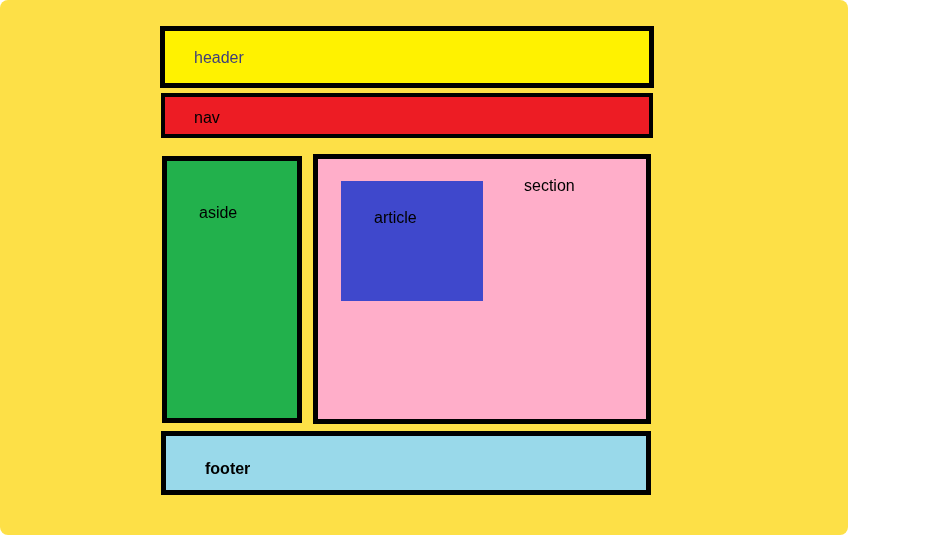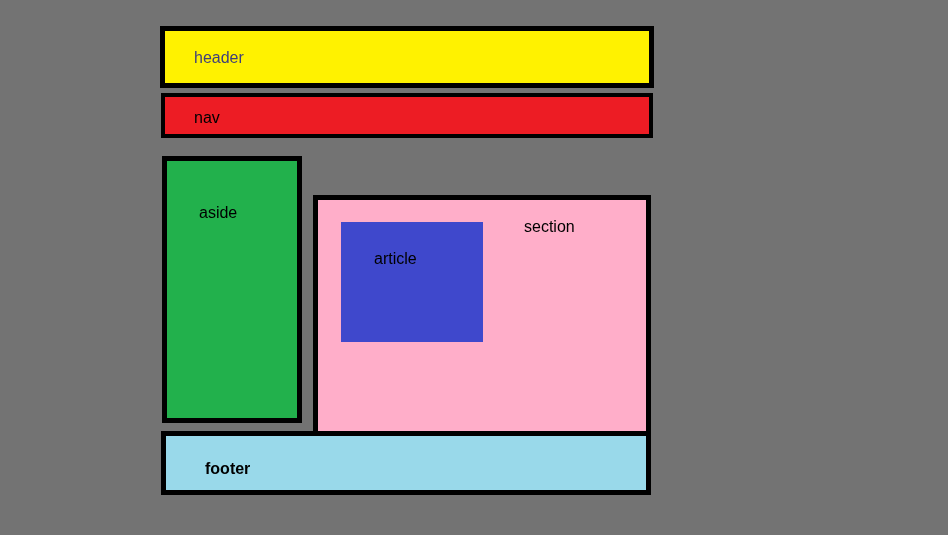--- a/index.html
+++ b/index.html
@@ -3,24 +3,25 @@
 <meta charset="utf-8">
 <style>
   html, body {
     margin: 0;
     padding: 0;
     background: #ffffff;
     font-family: "Liberation Sans", sans-serif;
   }
   #canvas {
     position: relative;
-    width: 948px;
+    width: 848px;
     height: 535px;
-    background: #737373;
+    background: #fde047;
     overflow: hidden;
+    border-radius: 8px;
   }
   .region {
     position: absolute;
     box-sizing: border-box;
     border: 5px solid #000000;
   }
   .label {
     position: absolute;
     font-size: 16px;
     line-height: 1;
@@ -52,21 +53,21 @@
   </div>
 
   <div id="nav-box" class="region" style="background: rgb(237, 28, 36);">
     <span id="nav-label" class="label" style="color: rgb(0, 0, 0);">nav</span>
   </div>
 
   <div id="aside-box" class="region" style="background: rgb(34, 177, 76);">
     <span id="aside-label" class="label" style="color: rgb(0, 0, 0);">aside</span>
   </div>
 
-  <div id="section-box" class="region" style="background: rgb(255, 174, 201); margin-top: 41px;">
+  <div id="section-box" class="region" style="background: rgb(255, 174, 201);">
     <span id="section-label" class="label" style="color: rgb(0, 0, 0);">section</span>
 
     <div id="article-box" style="background: rgb(63, 72, 204);">
       <span id="article-label" class="label" style="color: rgb(0, 0, 0);">article</span>
     </div>
   </div>
 
   <div id="footer-box" class="region" style="background: rgb(153, 217, 234); font-weight: bold;">
     <span id="footer-label" class="label" style="color: rgb(0, 0, 0);">footer</span>
   </div>

